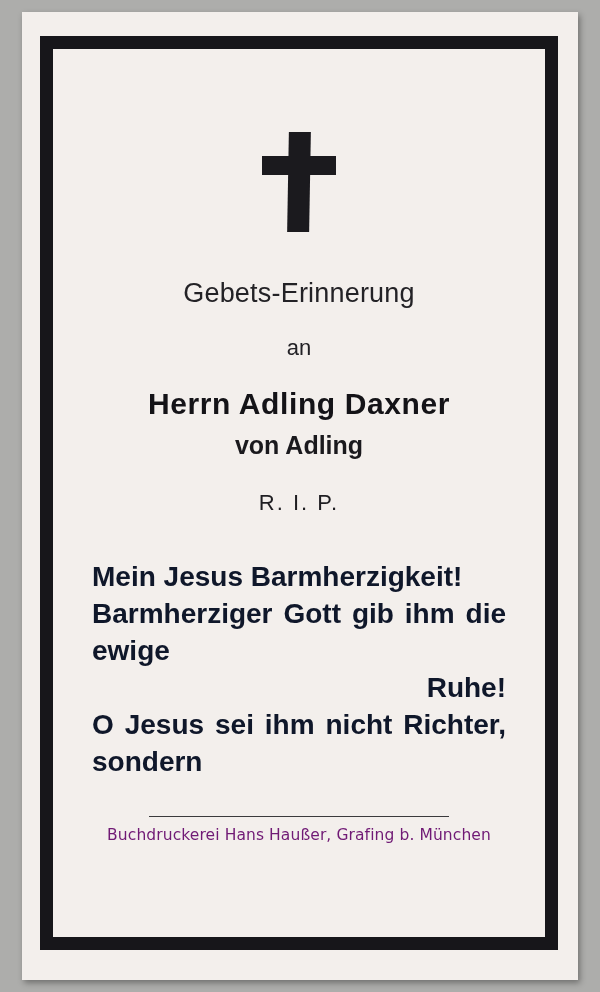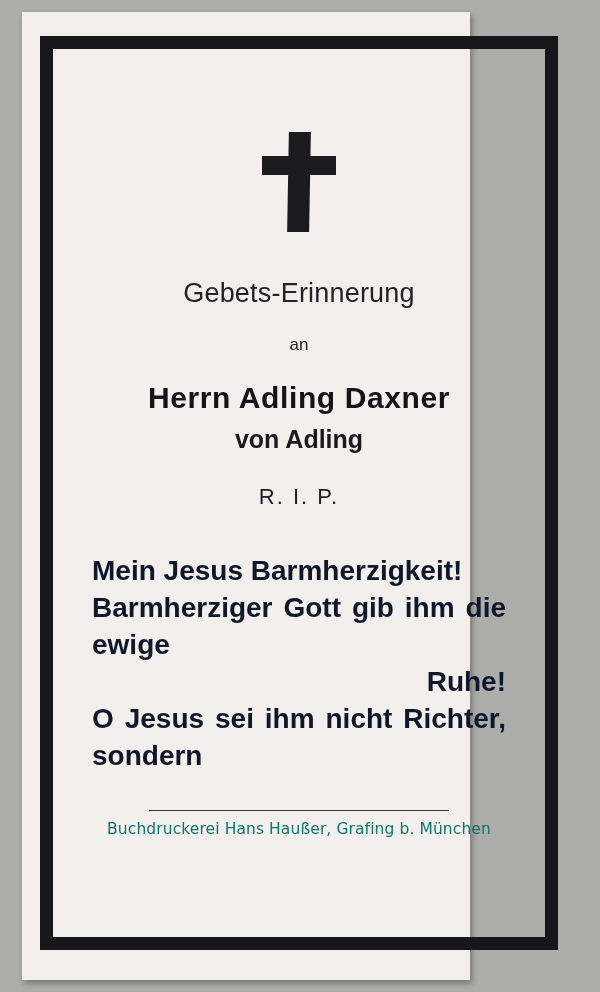--- a/index.html
+++ b/index.html
@@ -20,21 +20,21 @@
     left: 0; top: 0;
     width: 600px; height: 992px;
     background: #adadab;
   }
 
   
   .card {
     position: absolute;
     left: 22px;
     top: 12px;
-    width: 448px;
+    width: 556px;
     height: 968px;
     background: #f3efec;
     box-shadow: 2px 3px 6px rgba(0,0,0,0.35);
   }
 
   
   .mourning-border {
     position: absolute;
     left: 18px;
     top: 24px;
@@ -84,21 +84,21 @@
     background: #1b1a1e;
   }
 
   .line-title {
     font-size: 27px;
     letter-spacing: 0.2px;
     margin-top: 34px;
     color: #232226;
   }
   .line-an {
-    font-size: 17px;
+    font-size: 22px;
     margin-top: 26px;
     color: #232226;
   }
   .name {
     font-size: 30px;
     font-weight: bold;
     margin-top: 26px;
     letter-spacing: 0.6px;
     color: #141317;
   }
@@ -147,21 +147,21 @@
   .rule {
     width: 300px;
     height: 1px;
     background: #3a3a3c;
     margin: 36px auto 0 auto;
   }
   .imprint {
     margin-top: 9px;
     font-size: 15.5px;
     font-family: "DejaVu Sans", sans-serif;
-    color: #0f766e;
+    color: #701a75;
     letter-spacing: 0.1px;
   }
 </style>
 </head>
 <body>
 
 <div class="scan-backdrop"></div>
 
 <div class="card">
   <div class="mourning-border"></div>

